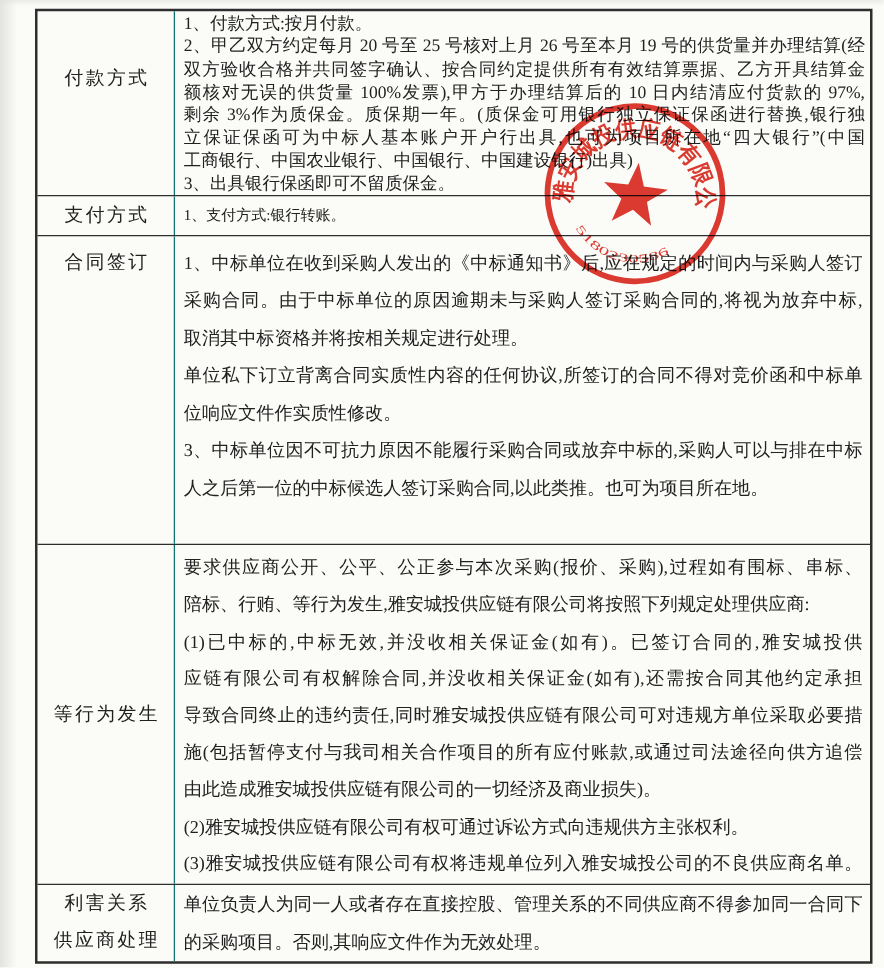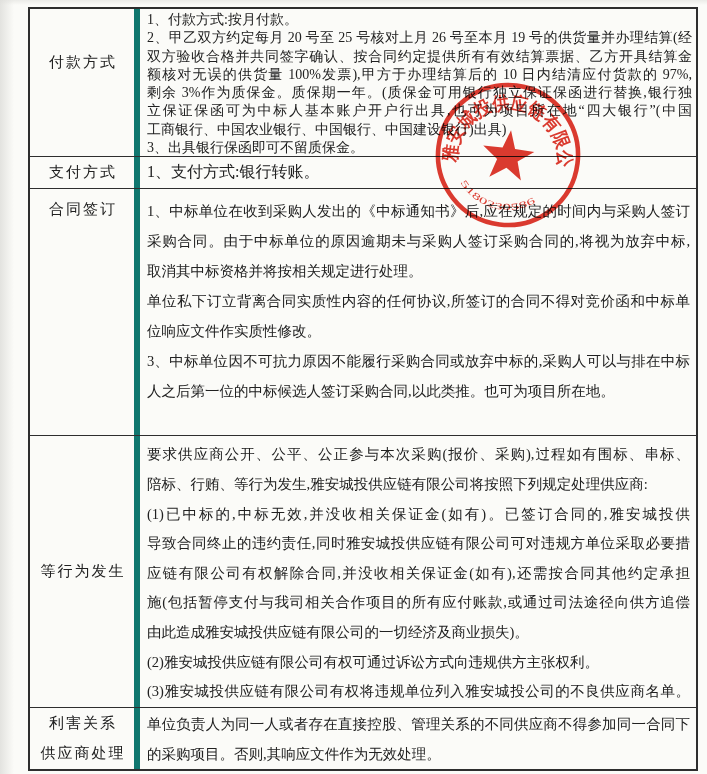--- a/index.html
+++ b/index.html
@@ -19,30 +19,30 @@
   }
   .doc-table {
     position:absolute; left:28px; top:7px; width:670px; height:764px;
     border:2px solid #2e2e2e; box-sizing:border-box;
     display:flex; flex-direction:column;
   }
   .row { display:flex; border-bottom:1px solid #2e2e2e; box-sizing:border-box; }
   .row:last-child { border-bottom:none; flex:1; }
   .r1 { height:148px; } .r2 { height:32px; } .r3 { height:248px; } .r4 { height:272px; }
   .label-cell {
-    width:110px; flex-shrink:0; border-right:6px solid #0f766e; box-sizing:border-box;
+    width:110px; flex-shrink:0; border-right:1px solid #0f766e; box-sizing:border-box;
     display:flex; flex-direction:column; align-items:center; justify-content:center;
     font-size:15px; letter-spacing:2px; text-indent:2px;
   }
   .r1 .label-cell { justify-content:flex-start; padding-top:44px; }
   .r3 .label-cell { justify-content:flex-start; padding-top:11px; }
   .r5 .label-cell { line-height:30px; }
   .content-cell { flex:1; box-sizing:border-box; overflow:hidden; }
   .r1 .content-cell { padding:2px 4px 0 7px; font-size:14px;   line-height:18.25px; }
-  .r2 .content-cell { display:flex; align-items:center; padding-left:7px; font-size:16px; }
+  .r2 .content-cell { display:flex; align-items:center; padding-left:7px; font-size:12px; }
   .r3 .content-cell { padding:7px 6px 0 7px; font-size:14.5px; line-height:30px; }
   .r4 .content-cell { padding:4px 6px 0 7px; font-size:14.5px; line-height:29.6px; }
   .r5 .content-cell { padding:1px 6px 0 7px; font-size:14.5px; line-height:30px; }
   .ln.j { text-align:justify; text-align-last:justify; }
   .seal {
     position:absolute; left:433px; top:80px; width:150px; height:150px;
     color:#dc2c20; mix-blend-mode:multiply; opacity:.93; pointer-events:none;
   }
   .seal text { font-family:"Liberation Serif","DejaVu Serif",serif; }
 </style>
@@ -95,22 +95,22 @@
   </div>
 
   <div class="row r4">
     <div class="label-cell">
       <div>等行为发生</div>
     </div>
     <div class="content-cell">
       <div class="ln j">要求供应商公开、公平、公正参与本次采购(报价、采购),过程如有围标、串标、</div>
       <div class="ln">陪标、行贿、等行为发生,雅安城投供应链有限公司将按照下列规定处理供应商:</div>
       <div class="ln j">(1)已中标的,中标无效,并没收相关保证金(如有)。已签订合同的,雅安城投供</div>
+      <div class="ln j">应链有限公司有权解除合同,并没收相关保证金(如有),还需按合同其他约定承担</div>
       <div class="ln j">导致合同终止的违约责任,同时雅安城投供应链有限公司可对违规方单位采取必要措</div>
-      <div class="ln j">应链有限公司有权解除合同,并没收相关保证金(如有),还需按合同其他约定承担</div>
       <div class="ln j">施(包括暂停支付与我司相关合作项目的所有应付账款,或通过司法途径向供方追偿</div>
       <div class="ln">由此造成雅安城投供应链有限公司的一切经济及商业损失)。</div>
       <div class="ln">(2)雅安城投供应链有限公司有权可通过诉讼方式向违规供方主张权利。</div>
       <div class="ln j">(3)雅安城投供应链有限公司有权将违规单位列入雅安城投公司的不良供应商名单。</div>
     </div>
   </div>
 
   <div class="row r5">
     <div class="label-cell">
       <div>利害关系</div>

